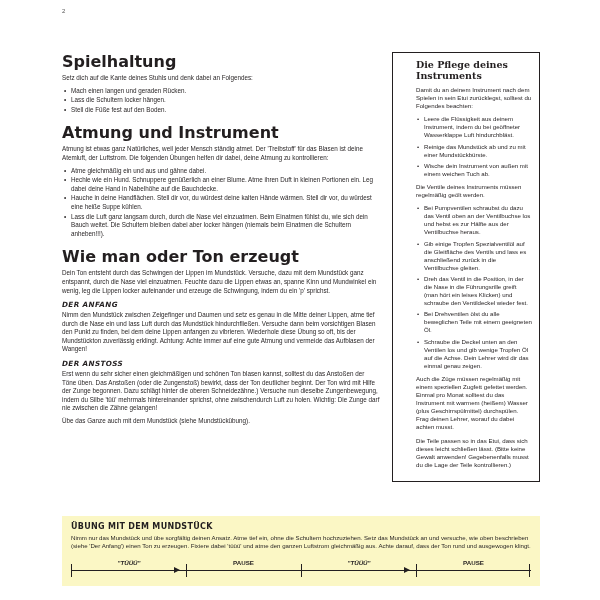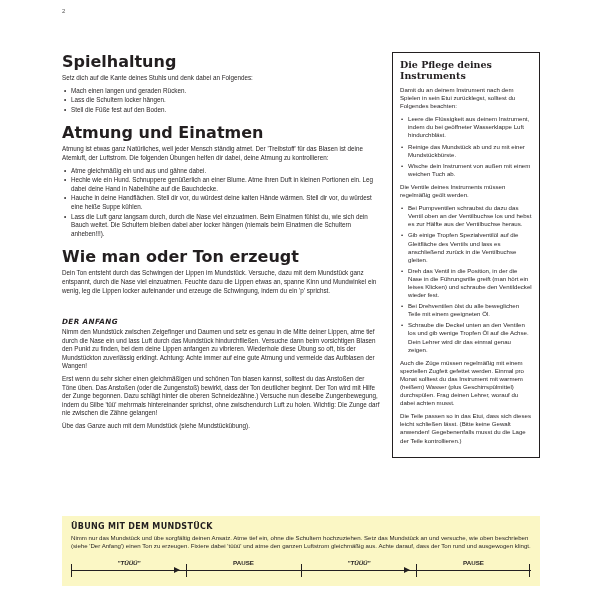--- a/index.html
+++ b/index.html
@@ -52,26 +52,26 @@
     font-size:6.3px; line-height:8.6px; position:relative;
     padding-left:9px; margin-bottom:1px;
   }
   ul.bullets li:before {
     content:"\2022"; position:absolute; left:2px; top:0; font-size:6.3px;
   }
 
   h3.sub {
     font-family:"DejaVu Sans", sans-serif;
     font-weight:bold; font-style:italic; font-size:7.2px;
-    margin:22px 0 2px 0; letter-spacing:0.4px;
+    margin:5px 0 2px 0; letter-spacing:0.4px;
   }
 
   
   .sidebar {
-    border:1.4px solid #231f20; padding:6px 7px 7px 7px;
+    border:1.4px solid #231f20; padding:6px 7px 7px 23px;
     background:#ffffff;
   }
   .sidebar h2 {
     font-family:"DejaVu Serif", serif;
     font-weight:bold; font-size:9.5px; line-height:11px;
     margin:0 0 5px 0;
   }
   .sidebar p {
     font-size:6.1px; line-height:8.1px; margin:0 0 5px 0;
   }
@@ -133,35 +133,36 @@
     <div class="col-left">
 
       <h2 class="section">Spielhaltung</h2>
       <p class="body">Setz dich auf die Kante deines Stuhls und denk dabei an Folgendes:</p>
       <ul class="bullets">
         <li>Mach einen langen und geraden Rücken.</li>
         <li>Lass die Schultern locker hängen.</li>
         <li>Stell die Füße fest auf den Boden.</li>
       </ul>
 
-      <h2 class="section sp">Atmung und Einatmen</h2>
+      <h2 class="section sp">Atmung und Instrument</h2>
       <p class="body">Atmung ist etwas ganz Natürliches, weil jeder Mensch ständig atmet. Der 'Treibstoff' für das Blasen ist deine Atemluft, der Luftstrom. Die folgenden Übungen helfen dir dabei, deine Atmung zu kontrollieren:</p>
       <ul class="bullets">
         <li>Atme gleichmäßig ein und aus und gähne dabei.</li>
         <li>Hechle wie ein Hund. Schnuppere genüßerlich an einer Blume. Atme ihren Duft in kleinen Portionen ein. Leg dabei deine Hand in Nabelhöhe auf die Bauchdecke.</li>
         <li>Hauche in deine Handflächen. Stell dir vor, du würdest deine kalten Hände wärmen. Stell dir vor, du würdest eine heiße Suppe kühlen.</li>
         <li>Lass die Luft ganz langsam durch, durch die Nase viel einzuatmen. Beim Einatmen fühlst du, wie sich dein Bauch weitet. Die Schultern bleiben dabei aber locker hängen (niemals beim Einatmen die Schultern anheben!!!).</li>
       </ul>
 
       <h2 class="section sp">Wie man oder Ton erzeugt</h2>
       <p class="body">Dein Ton entsteht durch das Schwingen der Lippen im Mundstück. Versuche, dazu mit dem Mundstück ganz entspannt, durch die Nase viel einzuatmen. Feuchte dazu die Lippen etwas an, spanne Kinn und Mundwinkel ein wenig, leg die Lippen locker aufeinander und erzeuge die Schwingung, indem du ein 'p' sprichst.</p>
 
       <h3 class="sub">DER ANFANG</h3>
       <p class="body">Nimm den Mundstück zwischen Zeigefinger und Daumen und setz es genau in die Mitte deiner Lippen, atme tief durch die Nase ein und lass Luft durch das Mundstück hindurchfließen. Versuche dann beim vorsichtigen Blasen den Punkt zu finden, bei dem deine Lippen anfangen zu vibrieren. Wiederhole diese Übung so oft, bis der Mundstückton zuverlässig erklingt. Achtung: Achte immer auf eine gute Atmung und vermeide das Aufblasen der Wangen!</p>
 
+      <h3 class="sub">DER ANSTOSS</h3>
       <p class="body">Erst wenn du sehr sicher einen gleichmäßigen und schönen Ton blasen kannst, solltest du das Anstoßen der Töne üben. Das Anstoßen (oder die Zungenstoß) bewirkt, dass der Ton deutlicher beginnt. Der Ton wird mit Hilfe der Zunge begonnen. Dazu schlägt hinter die oberen Schneidezähne.) Versuche nun dieselbe Zungenbewegung, indem du Silbe 'tüü' mehrmals hintereinander sprichst, ohne zwischendurch Luft zu holen. Wichtig: Die Zunge darf nie zwischen die Zähne gelangen!</p>
       <p class="body">Übe das Ganze auch mit dem Mundstück (siehe Mundstückübung).</p>
 
     </div>
 
     <div class="col-right">
       <div class="sidebar">
         <h2>Die Pflege deines Instruments</h2>
         <p>Damit du an deinem Instrument nach dem Spielen in sein Etui zurücklegst, solltest du Folgendes beachten:</p>
         <ul>

